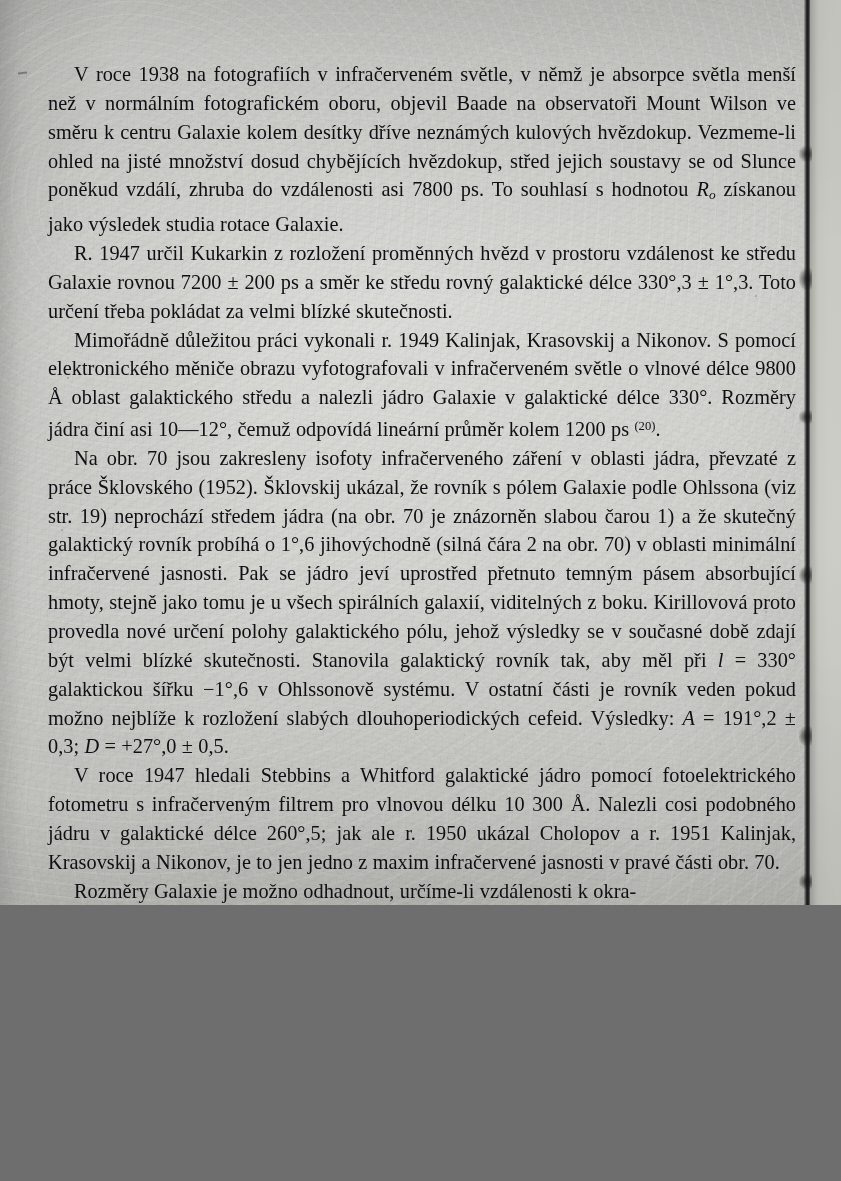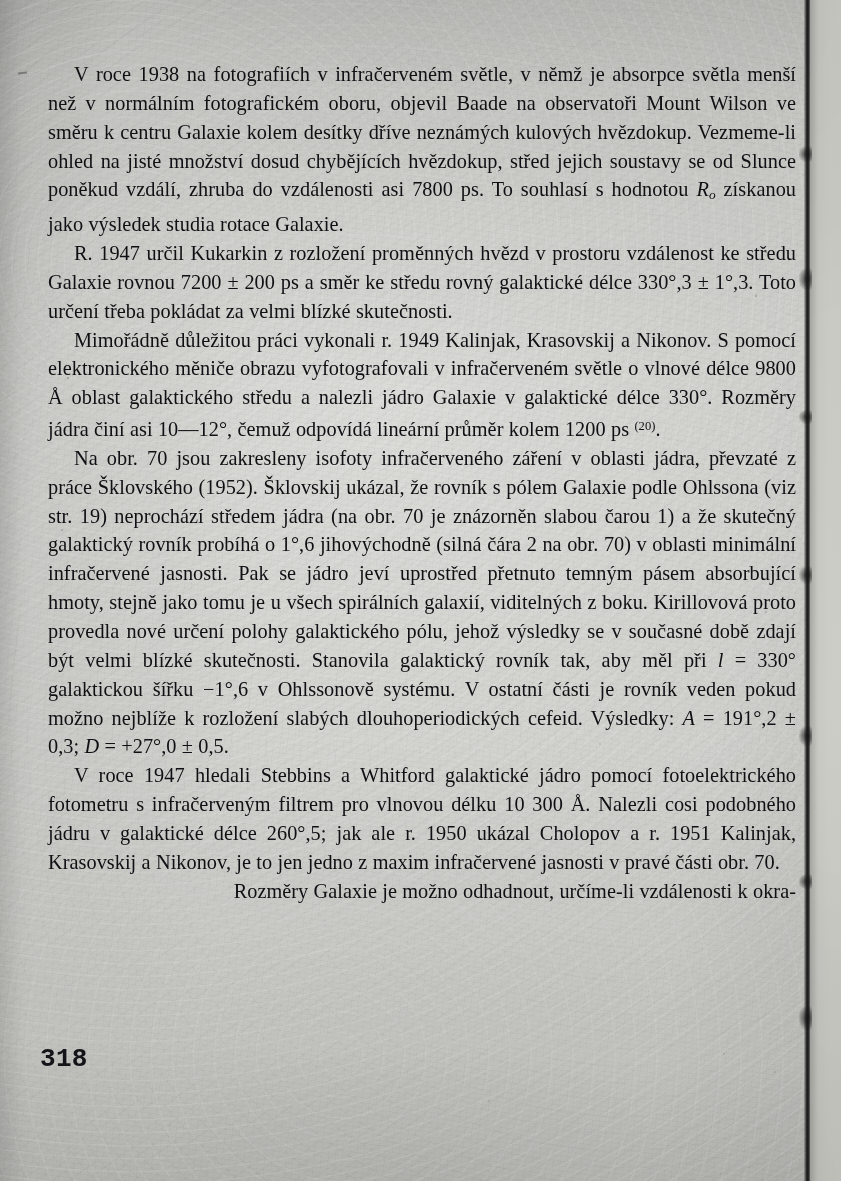--- a/index.html
+++ b/index.html
@@ -6,21 +6,21 @@
   html, body {
     margin: 0;
     padding: 0;
     background: #6e6e6e;
   }
 
   
   #page {
     position: relative;
     width: 841px;
-    height: 1181px;
+    height: 905px;
     overflow: hidden;
     background-color: #5eead4;
     font-family: "Liberation Serif", "DejaVu Serif", serif;
     color: #16161a;
     -webkit-font-smoothing: antialiased;
   }
 
   
   .paper-base {
     position: absolute;
@@ -136,21 +136,21 @@
     text-justify: inter-word;
     letter-spacing: 0.04px;
     word-spacing: 0.2px;
     text-rendering: optimizeLegibility;
   }
   .textblock p {
     margin: 0;
     text-indent: 26px;
     text-align: justify;
   }
-  .textblock p:last-child { text-align: right; }
+  .textblock p:last-child { text-align: left; }
 
   i.var { font-style: italic; }
   sub.vsub {
     font-size: 0.66em;
     font-style: italic;
     vertical-align: -0.22em;
     letter-spacing: 0;
   }
   sup.fnote {
     font-size: 0.62em;

